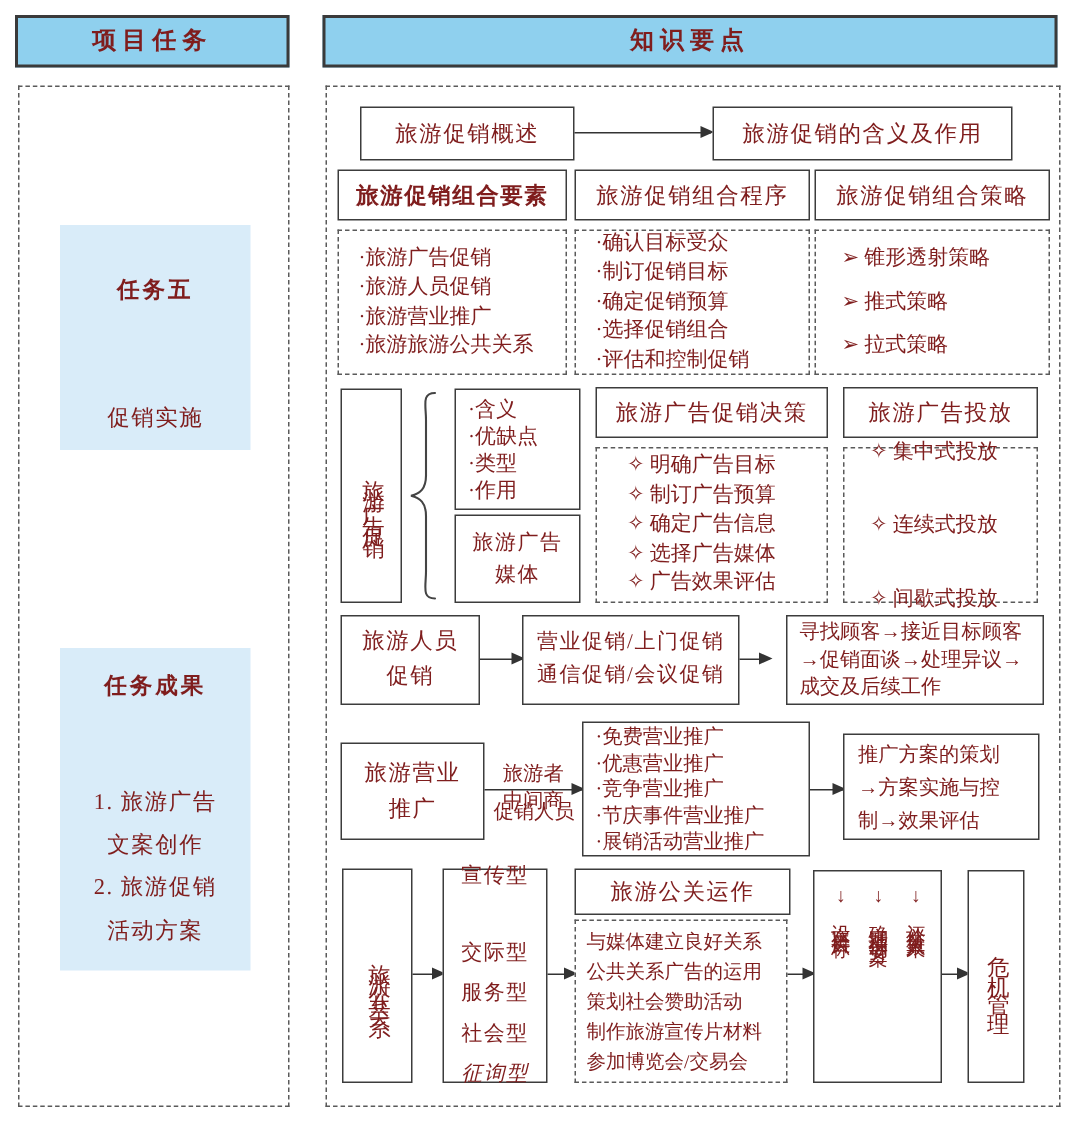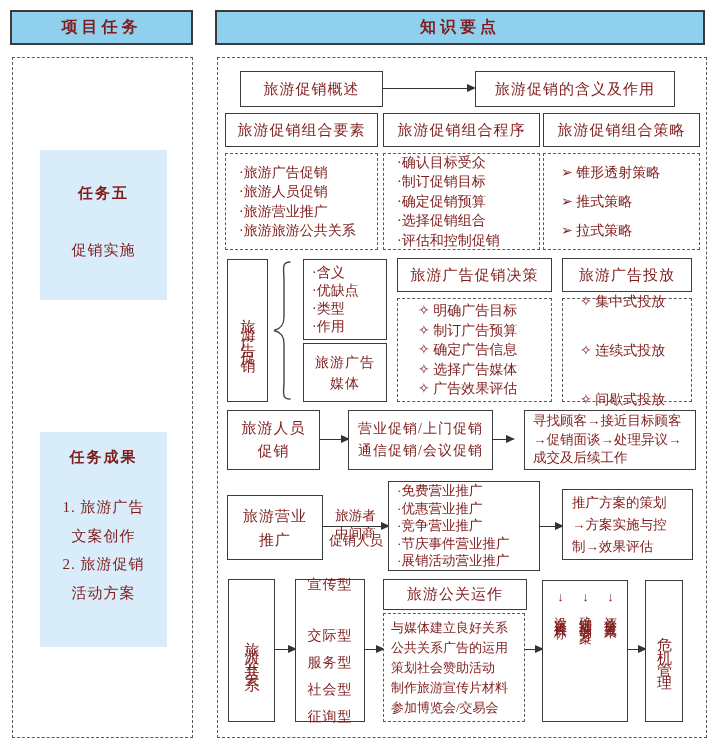--- a/index.html
+++ b/index.html
@@ -3,21 +3,21 @@
 <meta charset="utf-8">
 <style>
   html,body{margin:0;padding:0;background:#fff;}
   .canvas{position:relative;width:724px;height:752px;background:#fff;
           font-family:"Liberation Serif","DejaVu Serif",serif;color:#7f1d1d;
           overflow:hidden;}
   .abs{position:absolute;box-sizing:border-box;}
   .hdr{background:#8fd0ee;border:2px solid #3a3a3a;display:flex;align-items:center;justify-content:center;
        font-family:"Liberation Sans","DejaVu Sans",sans-serif;font-weight:bold;font-size:16px;letter-spacing:4px;}
   .panel{border:1.4px dashed #5a5a5a;background:transparent;}
-  .task{background:#d9ecf9;display:flex;flex-direction:column;align-items:center;text-align:center;font-size:15px;}
+  .task{background:#d9ecf9;display:flex;flex-direction:column;align-items:center;text-align:center;font-size:15px;gap:28px;}
   .task .t{font-family:"Liberation Sans","DejaVu Sans",sans-serif;font-weight:bold;letter-spacing:2px;}
   .box{border:1.5px solid #3c3c3c;background:#fff;display:flex;align-items:center;justify-content:center;
        text-align:center;font-size:15px;letter-spacing:1px;}
   .dbox{border:1.3px dashed #5a5a5a;background:#fff;display:flex;flex-direction:column;justify-content:center;
         font-size:14px;}
   .dbox div{line-height:19.5px;}
   .wide div{line-height:29px;}
   .pre{white-space:pre-line;}
   .vtext{writing-mode:vertical-rl;text-orientation:upright;}
   .arrow{position:absolute;height:0;border-top:1.4px solid #333;}
@@ -59,21 +59,21 @@
   <div class="abs panel" style="left:217px;top:57px;width:490px;height:681px;"></div>
 
   <div class="abs box" style="left:240px;top:71px;width:143px;height:36px;">
     <span>旅游促销概述</span>
   </div>
   <div class="arrow" style="left:383px;top:88px;width:91px;"></div>
   <div class="abs box" style="left:475px;top:71px;width:200px;height:36px;">
     <span>旅游促销的含义及作用</span>
   </div>
 
-  <div class="abs box" style="left:225px;top:113px;width:153px;height:34px;">
+  <div class="abs box" style="left:225px;top:113px;width:153px;height:34px;font-weight:bold;">
     <span>旅游促销组合要素</span>
   </div>
   <div class="abs dbox lists" style="left:225px;top:153px;width:153px;height:97px;padding-left:13px;">
     <div>·旅游广告促销</div>
     <div>·旅游人员促销</div>
     <div>·旅游营业推广</div>
     <div>·旅游旅游公共关系</div>
   </div>
 
   <div class="abs box" style="left:383px;top:113px;width:157px;height:34px;">
@@ -177,21 +177,21 @@
 
   <div class="abs box" style="left:228px;top:579px;width:47px;height:143px;">
     <span class="vtext" style="letter-spacing:7px;">旅游公共关系</span>
   </div>
   <div class="arrow" style="left:275px;top:649px;width:20px;"></div>
   <div class="abs box lists" style="left:295px;top:579px;width:70px;height:143px;flex-direction:column;justify-content:center;align-items:center;font-size:14px;">
     <div style="line-height:27px;">宣传型</div>
     <div style="line-height:27px;margin-top:24px;">交际型</div>
     <div style="line-height:27px;">服务型</div>
     <div style="line-height:27px;">社会型</div>
-    <div style="line-height:27px;">征询型</div>
+    <div style="line-height:27px;font-style:italic;">征询型</div>
   </div>
   <div class="arrow" style="left:365px;top:649px;width:18px;"></div>
   <div class="abs box" style="left:383px;top:579px;width:144px;height:31px;">
     <span>旅游公关运作</span>
   </div>
   <div class="abs dbox lists" style="left:383px;top:613px;width:142px;height:109px;padding-left:7px;font-size:13px;">
     <div style="line-height:20px;">与媒体建立良好关系</div>
     <div style="line-height:20px;">公共关系广告的运用</div>
     <div style="line-height:20px;">策划社会赞助活动</div>
     <div style="line-height:20px;">制作旅游宣传片材料</div>

